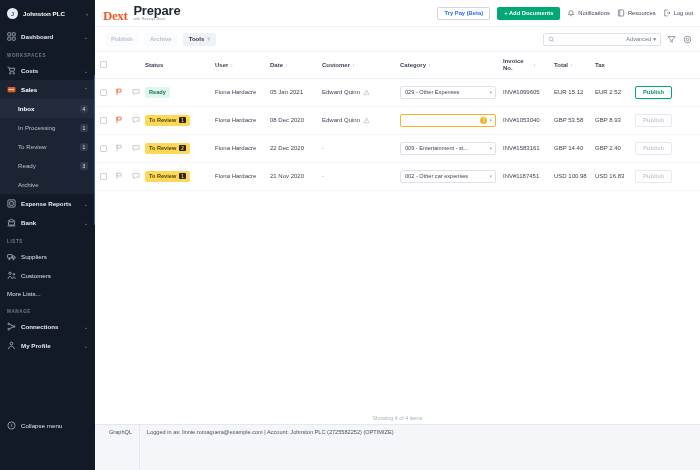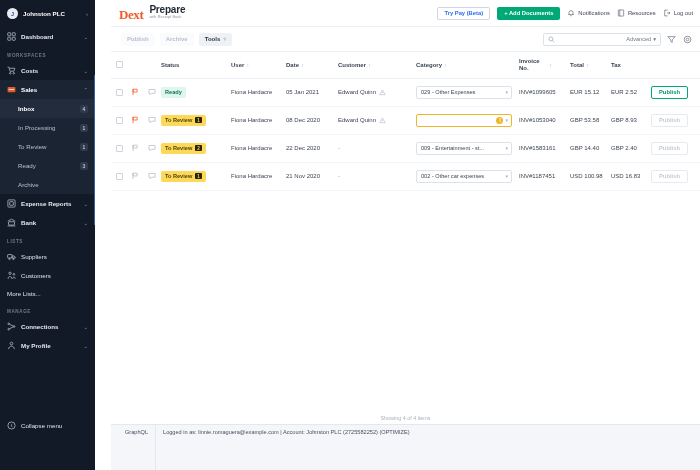--- a/index.html
+++ b/index.html
@@ -86,36 +86,36 @@
   .collapse-row .lbl { font-size: 6.2px; color: #dfe4ec; }
 
   .sb-accent {
     position: absolute; right: 0; top: 75px; width: 1.5px; height: 150px;
     background: #3e5f9e;
   }
 
   svg { display: block; }
 
   
-  .main { flex: 1; display: flex; flex-direction: column; background: #c2410c; min-width: 0; margin-left: 16px; }
+  .main { flex: 1; display: flex; flex-direction: column; background: #c2410c; min-width: 0; }
 
   .topbar {
     height: 27px; display: flex; align-items: center;
     padding: 0 7px 0 8px; gap: 7px;
     border-bottom: 1px solid #eceff3;
     background: #ffffff;
   }
   .brand { display: flex; align-items: flex-end; gap: 6px; flex: 0 0 auto; }
   .brand-dext {
     font-family: "Liberation Serif", serif;
     font-weight: bold; font-size: 13px; color: #f05a28;
     letter-spacing: -0.4px; line-height: 13px;
   }
   .brand-prep { line-height: 1; padding-bottom: 1px; }
-  .brand-prep .t1 { font-size: 10px; font-weight: bold; color: #1f2733; letter-spacing: -0.2px; }
+  .brand-prep .t1 { font-size: 13px; font-weight: bold; color: #1f2733; letter-spacing: -0.2px; }
   .brand-prep .t2 { font-size: 3.8px; color: #8a93a3; letter-spacing: 0.1px; margin-top: 1px; }
   .topbar-spacer { flex: 1; }
 
   .btn-outline {
     height: 13px; padding: 0 6px;
     border: 1px solid #cfd6e0; border-radius: 2px;
     background: #fff; color: #2a6df4;
     font-size: 5.8px; font-weight: bold;
     display: flex; align-items: center; cursor: pointer;
   }

